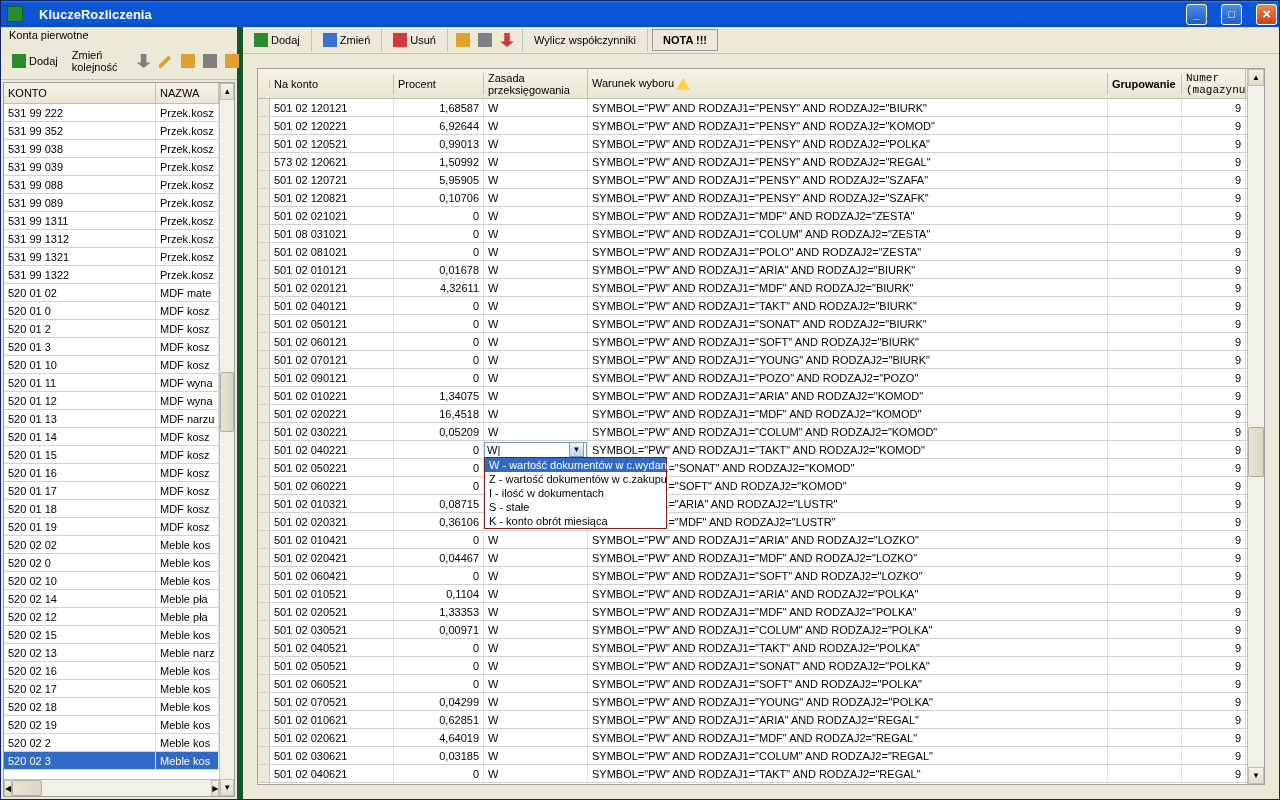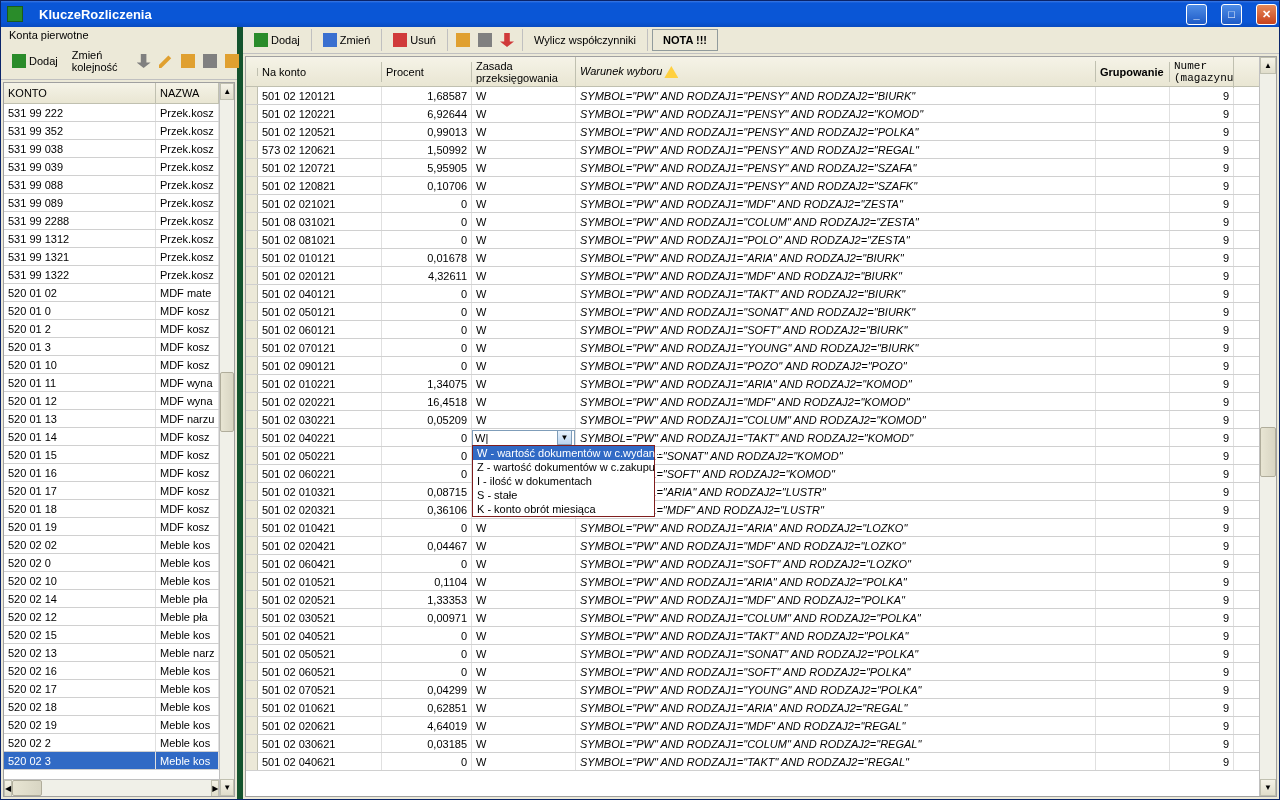--- a/index.html
+++ b/index.html
@@ -15,42 +15,42 @@
 .left-panel { width: 242px; border-right: 6px solid #14532d; display: flex; flex-direction: column; background: #ece9d8; }
 .right-panel { flex: 1; display: flex; flex-direction: column; background: #ece9d8; position: relative; }
 .panel-header { padding: 2px 8px; font-size: 11px; background: #ece9d8; }
 .toolbar { display: flex; align-items: center; padding: 2px 4px; border-bottom: 1px solid #c0c0c0; gap: 0; }
 .tbtn { display: flex; align-items: center; padding: 3px 6px; cursor: pointer; border: 1px solid transparent; }
 .tbtn .ticon { width: 14px; height: 14px; margin-right: 3px; }
 .tbtn.iconly { padding: 3px 3px; }
 .tbtn.iconly .ticon { margin-right: 0; }
 .tdiv { width: 1px; height: 22px; background: #c0c0c0; margin: 0 4px; }
 .notabtn { border: 1px solid #919b9c; padding: 4px 10px; background: #ece9d8; cursor: pointer; font-weight: bold; }
-.grid-wrap { flex: 1; display: flex; overflow: hidden; border: 1px solid #a0a0a0; margin: 2px; background: #fff; position: relative; }
+.grid-wrap { flex: 1; display: flex; overflow: hidden; border: 1px solid #a0a0a0; margin: 14px; background: #fff; position: relative; }
 .left-panel .grid-wrap { margin: 2px 2px 2px 2px; }
 .ghead { display: flex; background: linear-gradient(#f5f3e7, #e9e6d3); border-bottom: 1px solid #c0c0b0; position: sticky; top: 0; }
 .gcol { padding: 4px 4px; border-right: 1px solid #c0c0b0; font-size: 11px; overflow: hidden; white-space: nowrap; }
 .gcol.two-line { line-height: 12px; }
 .gbody { flex: 1; overflow-y: auto; overflow-x: hidden; }
 .grow { display: flex; border-bottom: 1px solid #d0d0d0; height: 18px; align-items: center; }
 .gcell { padding: 1px 4px; border-right: 1px solid #e0e0e0; font-size: 11px; overflow: hidden; white-space: nowrap; height: 100%; display: flex; align-items: center; }
 .grow.selected { background: #316ac5; color: #fff; }
 .rowmark { width: 12px; min-width: 12px; background: #ece9d8; border-right: 1px solid #c0c0b0; height: 100%; }
 .scrollbar-v { width: 17px; background: #f0f0e8; border-left: 1px solid #c0c0c0; display: flex; flex-direction: column; }
 .sb-btn { height: 17px; background: linear-gradient(#f5f3e7, #e0ddcb); border: 1px solid #c0c0b0; display: flex; align-items: center; justify-content: center; font-size: 8px; cursor: pointer; }
 .sb-track { flex: 1; position: relative; }
 .sb-thumb { position: absolute; left: 0; right: 0; background: linear-gradient(to right, #e8e5d3, #d8d5c3); border: 1px solid #b0ad9b; border-radius: 2px; }
 .scrollbar-h { height: 17px; background: #f0f0e8; border-top: 1px solid #c0c0c0; display: flex; }
 .left-konto { width: 152px; min-width: 152px; }
 .left-nazwa { flex: 1; min-width: 0; }
 .r-rowmark { width: 12px; min-width: 12px; }
 .r-konto { width: 124px; min-width: 124px; }
 .r-procent { width: 90px; min-width: 90px; text-align: right; justify-content: flex-end; }
 .r-zasada { width: 104px; min-width: 104px; }
-.r-warunek { width: 520px; min-width: 520px; font-style: italic; }
+.r-warunek { width: 520px; min-width: 520px; }
 .r-grup { width: 74px; min-width: 74px; font-weight: bold; }
 .r-numer { width: 64px; min-width: 64px; text-align: right; justify-content: flex-end; }
 .right-col-wrap { flex: 1; display: flex; flex-direction: column; }
 .dropdown-cell { background: #fff; border: 1px solid #7f9db9; display: flex; align-items: center; padding: 0 2px; position: relative; }
 .dropdown-arrow { width: 15px; height: 15px; background: linear-gradient(#e9f3fd, #bcd5f0); border: 1px solid #7f9db9; display: flex; align-items: center; justify-content: center; font-size: 8px; cursor: pointer; }
 .dropdown-list { position: absolute; top: 100%; left: -1px; width: 183px; background: #fff; border: 1px solid #7f1d1d; z-index: 1000; }
 .dropdown-item { padding: 1px 4px; font-size: 11px; cursor: pointer; white-space: nowrap; }
 .dropdown-item.sel { background: #316ac5; color: #fff; }
 .warn-icon { display: inline-block; width: 14px; height: 12px; background: #ffd040; clip-path: polygon(50% 0, 100% 100%, 0 100%); margin-left: 2px; vertical-align: middle; }
 
@@ -123,21 +123,21 @@
               </div>
               <div class="grow">
                 <div class="gcell left-konto">531 99 088</div>
                 <div class="gcell left-nazwa">Przek.kosz</div>
               </div>
               <div class="grow">
                 <div class="gcell left-konto">531 99 089</div>
                 <div class="gcell left-nazwa">Przek.kosz</div>
               </div>
               <div class="grow">
-                <div class="gcell left-konto">531 99 2288</div>
+                <div class="gcell left-konto">531 99 1311</div>
                 <div class="gcell left-nazwa">Przek.kosz</div>
               </div>
               <div class="grow">
                 <div class="gcell left-konto">531 99 1312</div>
                 <div class="gcell left-nazwa">Przek.kosz</div>
               </div>
               <div class="grow">
                 <div class="gcell left-konto">531 99 1321</div>
                 <div class="gcell left-nazwa">Przek.kosz</div>
               </div>

